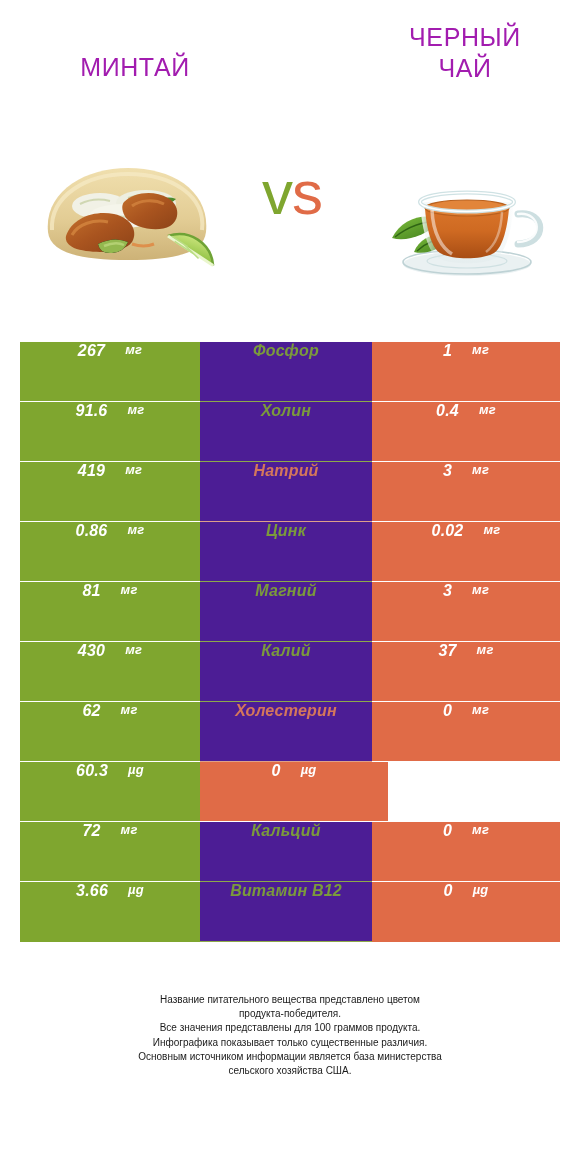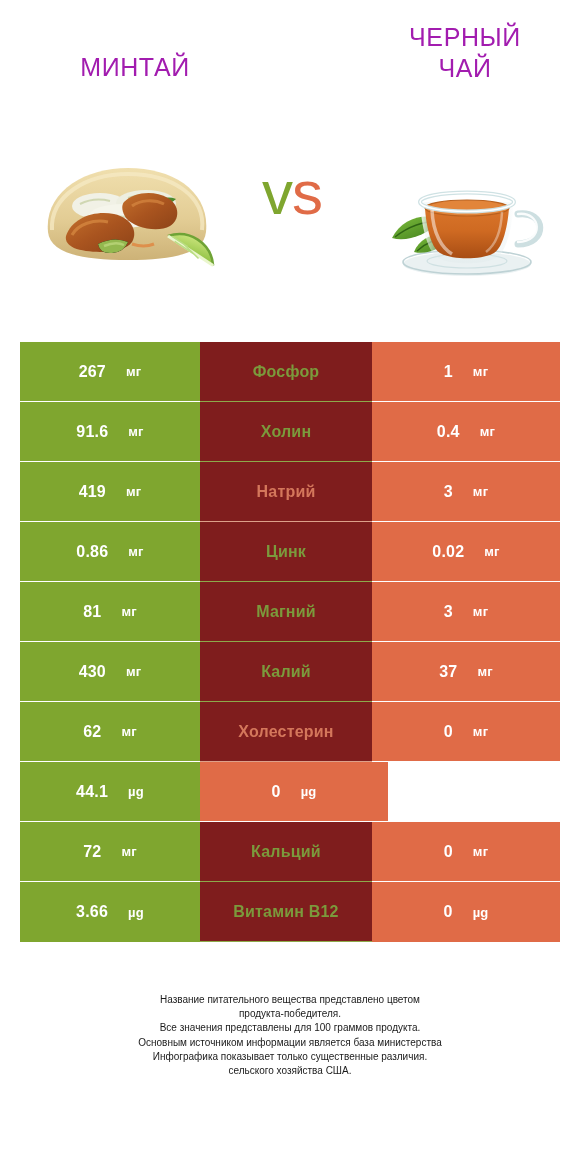--- a/index.html
+++ b/index.html
@@ -89,40 +89,40 @@
 
   .row {
     display: flex;
     width: 540px;
     height: 60px;
     align-items: stretch;
   }
 
   .cell {
     display: flex;
-    align-items: center;
     justify-content: center;
     font-size: 16px;
     font-weight: 600;
     letter-spacing: 0.2px;
+    font-style: italic;
   }
 
   .cell-left {
     width: 180px;
     background: #7FA62F;
     color: #ffffff;
   }
   .cell-right {
     width: 188px;
     background: #E06B47;
     color: #ffffff;
   }
   .cell-mid {
     width: 172px;
-    background: #7f1d1d;
+    background: #4c1d95;
     justify-content: center;
     font-size: 16px;
     font-weight: 600;
   }
 
   .cell-mid.win-green  { color: #7B9A3C; }
   .cell-mid.win-orange { color: #D4775B; }
 
   
   .row .cell-mid {
@@ -392,21 +392,21 @@
         <span>Холестерин</span>
       </div>
       <div class="cell cell-right">
         <span>0</span>
           <span class="unit">мг</span>
       </div>
     </div>
 
     <div class="row">
       <div class="cell cell-left">
-        <span>44.1</span>
+        <span>60.3</span>
           <span class="unit">µg</span>
       </div>
       <div class="cell cell-right">
         <span>0</span>
           <span class="unit">µg</span>
       </div>
     </div>
 
     <div class="row">
       <div class="cell cell-left">
@@ -435,18 +435,18 @@
           <span class="unit">µg</span>
       </div>
     </div>
 
   </div>
 
   <div class="footer">
     <p>Название питательного вещества представлено цветом</p>
     <p>продукта-победителя.</p>
     <p>Все значения представлены для 100 граммов продукта.</p>
+    <p>Инфографика показывает только существенные различия.</p>
     <p>Основным источником информации является база министерства</p>
-    <p>Инфографика показывает только существенные различия.</p>
     <p>сельского хозяйства США.</p>
   </div>
 
 </div>
 
 </body></html>

